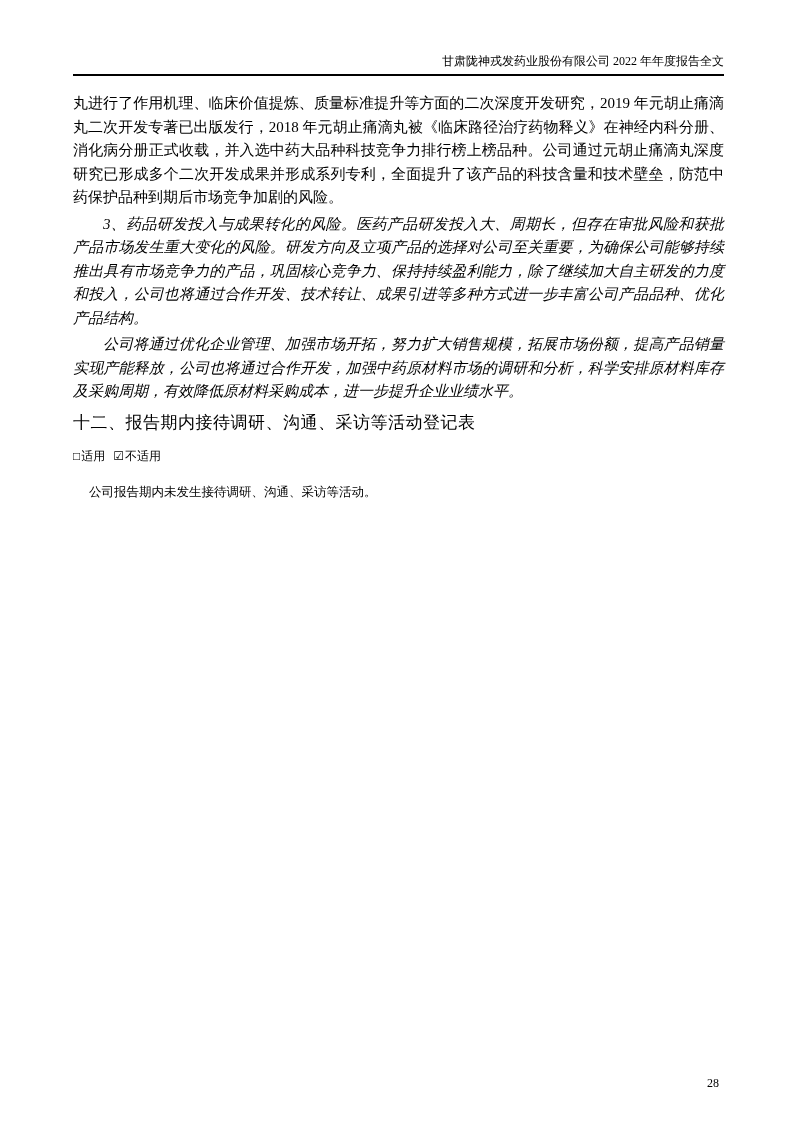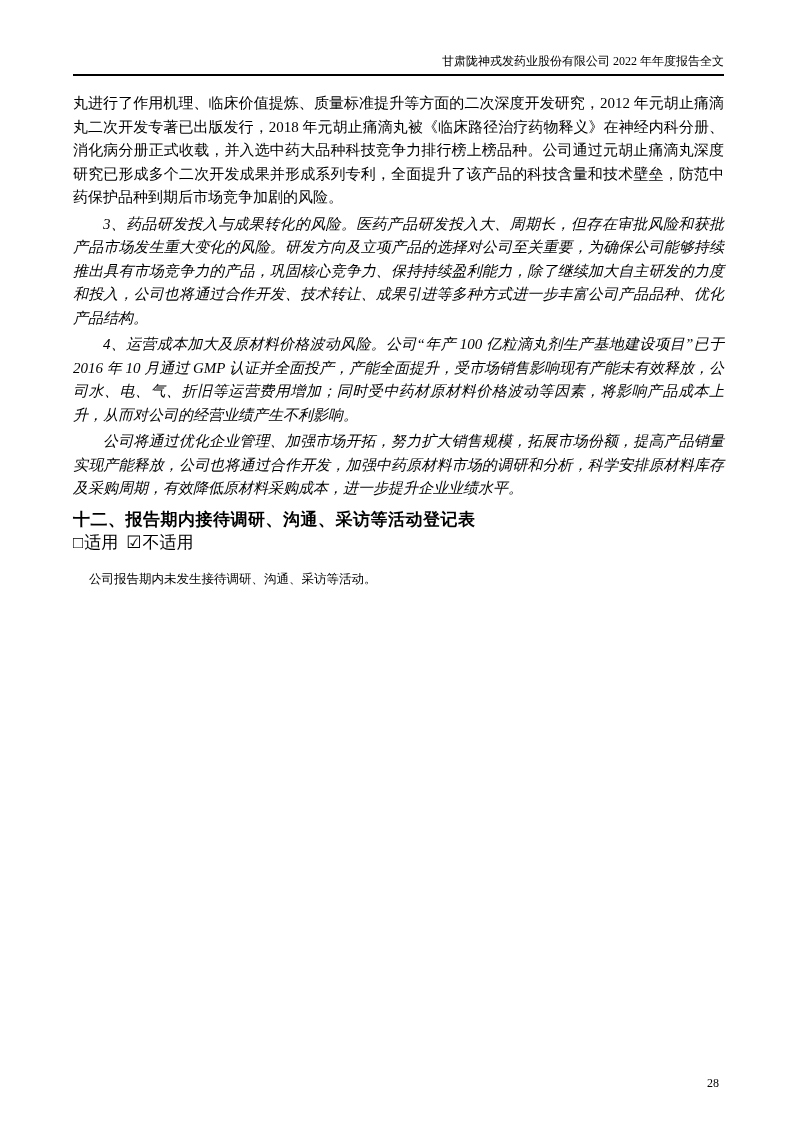--- a/index.html
+++ b/index.html
@@ -41,29 +41,29 @@
     margin: 0 0 3px 0;
     font-size: 15px;
     line-height: 23.5px;
     text-align: justify;
   }
   p.body.indent {
     text-indent: 2em;
     font-style: italic;
   }
   h2.section-heading {
-    margin: 6px 0 0 0;
+    margin: 6px 0 10px 0;
     font-family: "Liberation Sans", "DejaVu Sans", sans-serif;
     font-size: 17px;
-    font-weight: bold;
+    font-weight: normal;
     line-height: 26px;
     letter-spacing: 0.5px;
   }
   .applicability {
-    font-size: 17px;
+    font-size: 12px;
     line-height: 20px;
   }
   .applicability .opt {
     margin-right: 8px;
     white-space: nowrap;
   }
   .applicability .cb {
     margin-right: 1px;
   }
   p.statement {
@@ -83,25 +83,24 @@
 <body>
 
 <div class="page">
 
   <div class="page-header">
     <div class="page-header-text">甘肃陇神戎发药业股份有限公司 2022 年年度报告全文</div>
   </div>
 
   <div class="content">
 
-    <p class="body">丸进行了作用机理、临床价值提炼、质量标准提升等方面的二次深度开发研究，2012 年元胡止痛滴丸二次开发专著已出版发行，2018 年元胡止痛滴丸被《临床路径治疗药物释义》在神经内科分册、消化病分册正式收载，并入选中药大品种科技竞争力排行榜上榜品种。公司通过元胡止痛滴丸深度研究已形成多个二次开发成果并形成系列专利，全面提升了该产品的科技含量和技术壁垒，防范中药保护品种到期后市场竞争加剧的风险。</p>
+    <p class="body">丸进行了作用机理、临床价值提炼、质量标准提升等方面的二次深度开发研究，2019 年元胡止痛滴丸二次开发专著已出版发行，2018 年元胡止痛滴丸被《临床路径治疗药物释义》在神经内科分册、消化病分册正式收载，并入选中药大品种科技竞争力排行榜上榜品种。公司通过元胡止痛滴丸深度研究已形成多个二次开发成果并形成系列专利，全面提升了该产品的科技含量和技术壁垒，防范中药保护品种到期后市场竞争加剧的风险。</p>
 
     <p class="body indent">3、药品研发投入与成果转化的风险。医药产品研发投入大、周期长，但存在审批风险和获批产品市场发生重大变化的风险。研发方向及立项产品的选择对公司至关重要，为确保公司能够持续推出具有市场竞争力的产品，巩固核心竞争力、保持持续盈利能力，除了继续加大自主研发的力度和投入，公司也将通过合作开发、技术转让、成果引进等多种方式进一步丰富公司产品品种、优化产品结构。</p>
 
-    <p class="body indent">4、运营成本加大及原材料价格波动风险。公司“年产 100 亿粒滴丸剂生产基地建设项目”已于 2016 年 10 月通过 GMP 认证并全面投产，产能全面提升，受市场销售影响现有产能未有效释放，公司水、电、气、折旧等运营费用增加；同时受中药材原材料价格波动等因素，将影响产品成本上升，从而对公司的经营业绩产生不利影响。</p>
 
     <p class="body indent">公司将通过优化企业管理、加强市场开拓，努力扩大销售规模，拓展市场份额，提高产品销量实现产能释放，公司也将通过合作开发，加强中药原材料市场的调研和分析，科学安排原材料库存及采购周期，有效降低原材料采购成本，进一步提升企业业绩水平。</p>
 
     <h2 class="section-heading">十二、报告期内接待调研、沟通、采访等活动登记表</h2>
 
     <div class="applicability">
       <span class="opt"><span class="cb">□</span><span>适用</span></span><span class="opt"><span class="cb">☑</span><span>不适用</span></span>
     </div>
 
     <p class="statement">公司报告期内未发生接待调研、沟通、采访等活动。</p>

